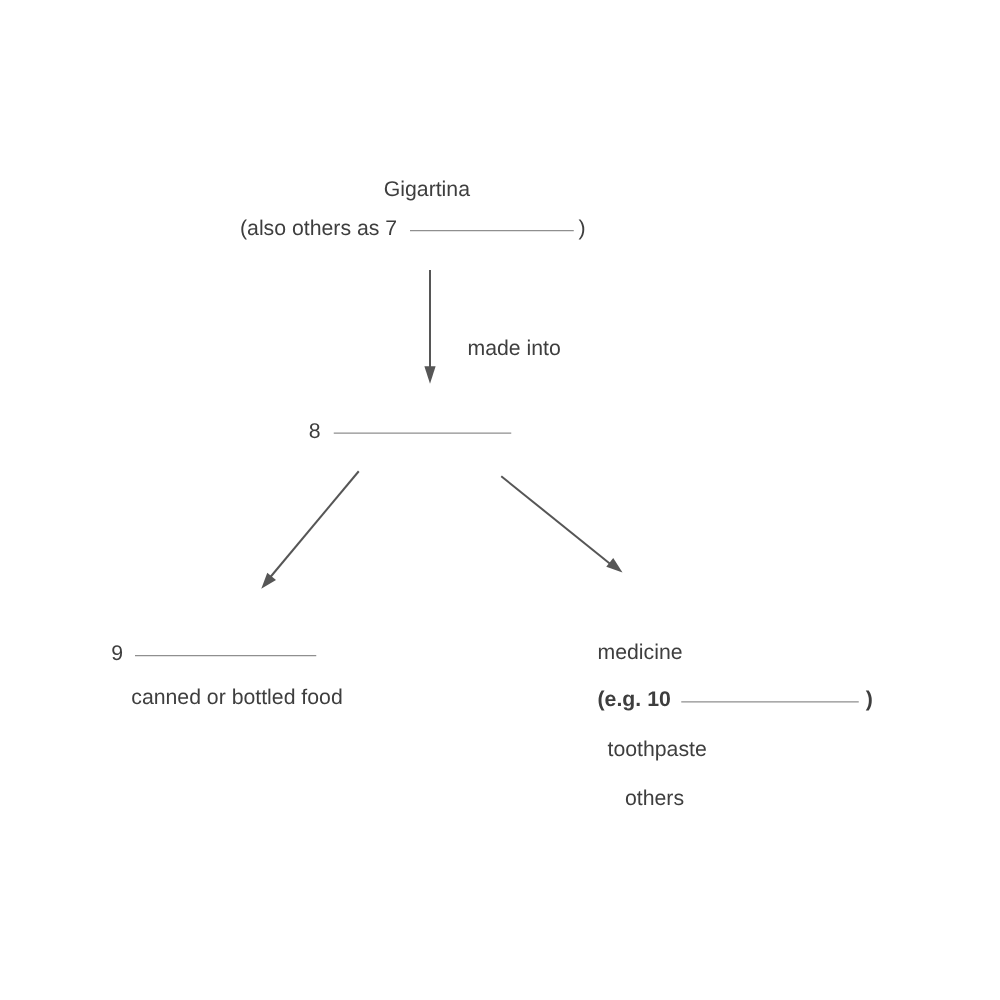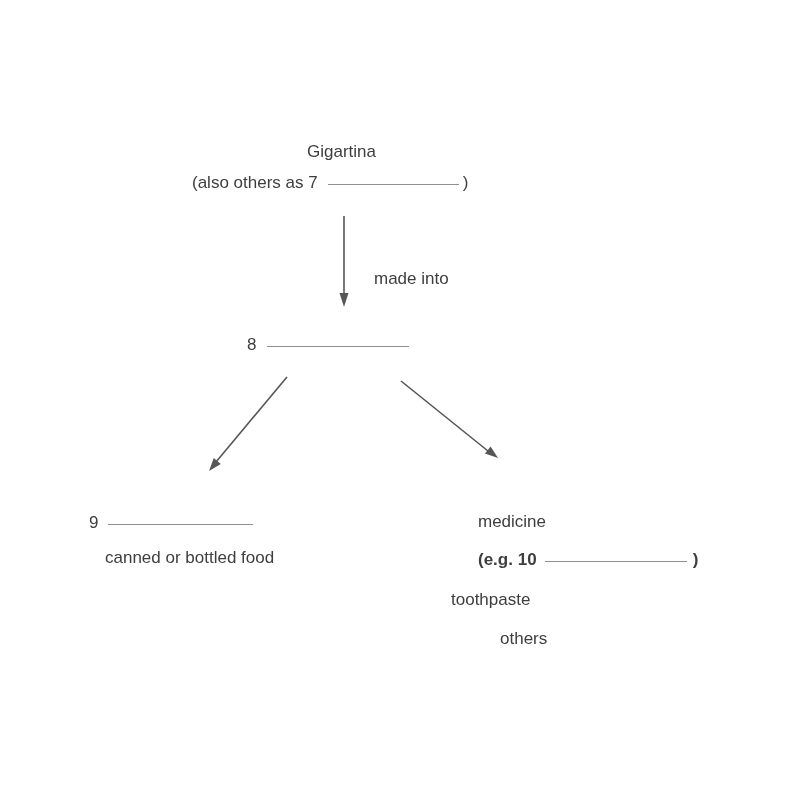--- a/index.html
+++ b/index.html
@@ -37,21 +37,21 @@
   .num { margin-left: 0.28em; }
   
   .pos-title      { left: 307px; top: 142px; }
   .pos-alias      { left: 192px; top: 173px; }
   .pos-made-into  { left: 374px; top: 269px; }
   .pos-row8       { left: 247px; top: 335px; }
   .pos-row9       { left:  89px; top: 513px; }
   .pos-canned     { left:  93px; top: 548px; margin-left: 12px; }
   .pos-medicine   { left: 478px; top: 512px; text-align: center; }
   .pos-eg         { left: 478px; top: 550px; font-weight: bold; }
-  .pos-toothpaste { left: 451px; top: 590px; }
+  .pos-toothpaste { left: 486px; top: 590px; }
   .pos-others     { left: 500px; top: 629px; }
 
   .blank-q7  { width: 131px; margin-left: 10px; }
   .blank-q8  { width: 142px; margin-left: 11px; }
   .blank-q9  { width: 145px; margin-left: 10px; }
   .blank-q10 { width: 142px; margin-left: 8px; }
   .gap-4 { margin-left: 4px; }
   .gap-6 { margin-left: 6px; }
 
   svg.arrows {

